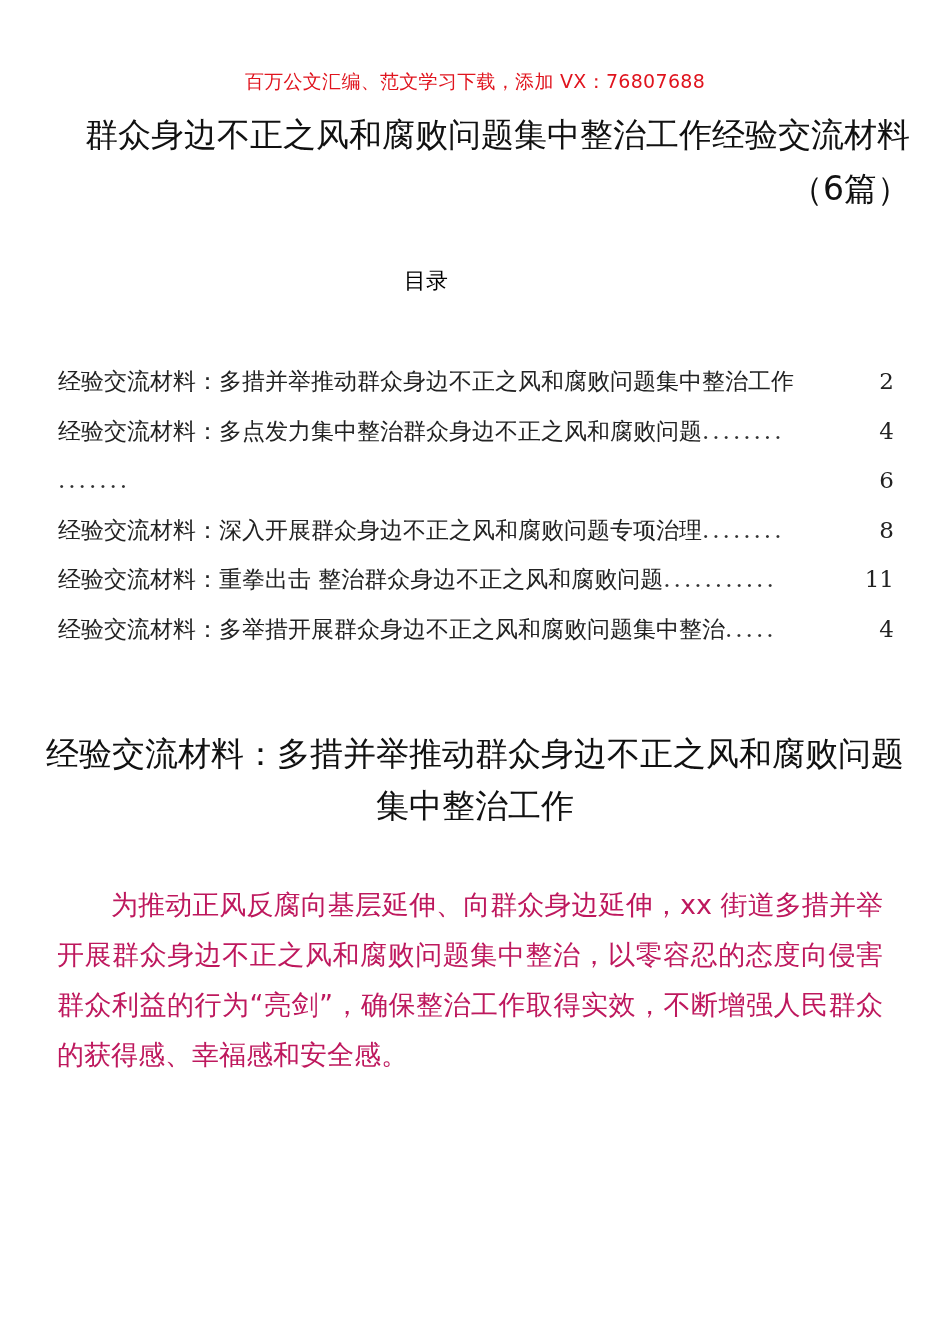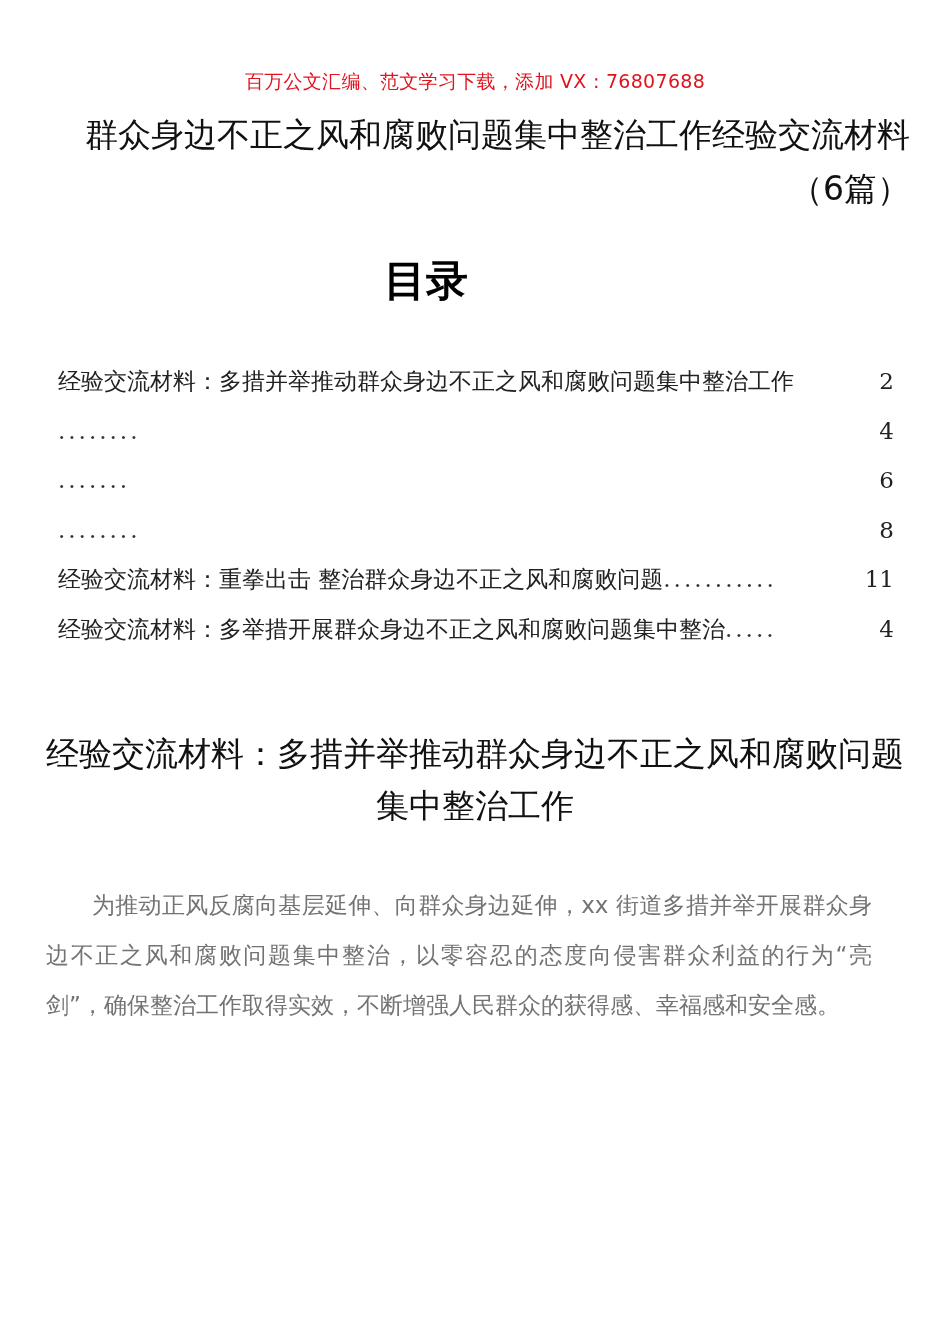--- a/index.html
+++ b/index.html
@@ -11,43 +11,43 @@
     font-size: 19px; line-height: 26px; color: #e0141e; letter-spacing: 0.3px;
   }
   .main-title {
     position: absolute; top: 108px; left: 40px; width: 870px; text-align: right;
     font-family: "DejaVu Sans", "Liberation Sans", sans-serif;
     font-size: 33px; line-height: 54px; color: #111;
   }
   .toc-title {
     position: absolute; top: 255px; left: 0; width: 852px; text-align: center;
     font-family: "DejaVu Sans", "Liberation Sans", sans-serif;
-    font-size: 42px; line-height: 52px; font-weight: bold; color: #000;
+    font-size: 22px; line-height: 52px; font-weight: normal; color: #000;
   }
   .toc {
     position: absolute; top: 358px; left: 58px; width: 836px;
     font-family: "DejaVu Serif", "Liberation Serif", serif;
     font-size: 23px; color: #222;
   }
   .toc-row {
     display: flex; align-items: baseline; height: 49.5px; line-height: 46px;
     white-space: nowrap; overflow: hidden;
   }
   .toc-text { flex: 0 1 auto; overflow: hidden; }
   .toc-leader { flex: 1 1 auto; overflow: hidden; letter-spacing: 3px; color: #333; }
   .toc-page { flex: 0 0 auto; padding-left: 2px; }
   .article-title {
     position: absolute; top: 728px; left: 40px; width: 870px; text-align: center;
     font-family: "DejaVu Sans", "Liberation Sans", sans-serif;
     font-size: 33px; line-height: 52px; color: #111;
   }
   .body-text {
-    position: absolute; top: 880px; left: 46px; width: 826px;
+    position: absolute; top: 880px; left: 57px; width: 826px;
     font-family: "DejaVu Sans", "Liberation Sans", sans-serif;
-    font-size: 23px; line-height: 50px; color: #737373;
+    font-size: 27px; line-height: 50px; color: #be185d;
     text-align: justify;
   }
   .body-text p { margin: 0; text-indent: 2em; }
 </style>
 </head>
 <body>
 
 <div class="page">
 
   <div class="watermark">百万公文汇编、范文学习下载，添加 VX：76807688</div>
@@ -56,28 +56,30 @@
 
   <div class="toc-title">目录</div>
 
   <div class="toc">
     <div class="toc-row">
       <span class="toc-text">经验交流材料：多措并举推动群众身边不正之风和腐败问题集中整治工作</span>
       <span class="toc-leader"></span>
       <span class="toc-page">2</span>
     </div>
     <div class="toc-row">
+      <span class="toc-text">经验交流材料：多点发力集中整治群众身边不正之风和腐败问题</span>
       <span class="toc-leader">........</span>
       <span class="toc-page">4</span>
     </div>
     <div class="toc-row">
       <span class="toc-leader">.......</span>
       <span class="toc-page">6</span>
     </div>
     <div class="toc-row">
+      <span class="toc-text">经验交流材料：深入开展群众身边不正之风和腐败问题专项治理</span>
       <span class="toc-leader">........</span>
       <span class="toc-page">8</span>
     </div>
     <div class="toc-row">
       <span class="toc-text">经验交流材料：重拳出击 整治群众身边不正之风和腐败问题</span>
       <span class="toc-leader">...........</span>
       <span class="toc-page">11</span>
     </div>
     <div class="toc-row">
       <span class="toc-text">经验交流材料：多举措开展群众身边不正之风和腐败问题集中整治</span>

